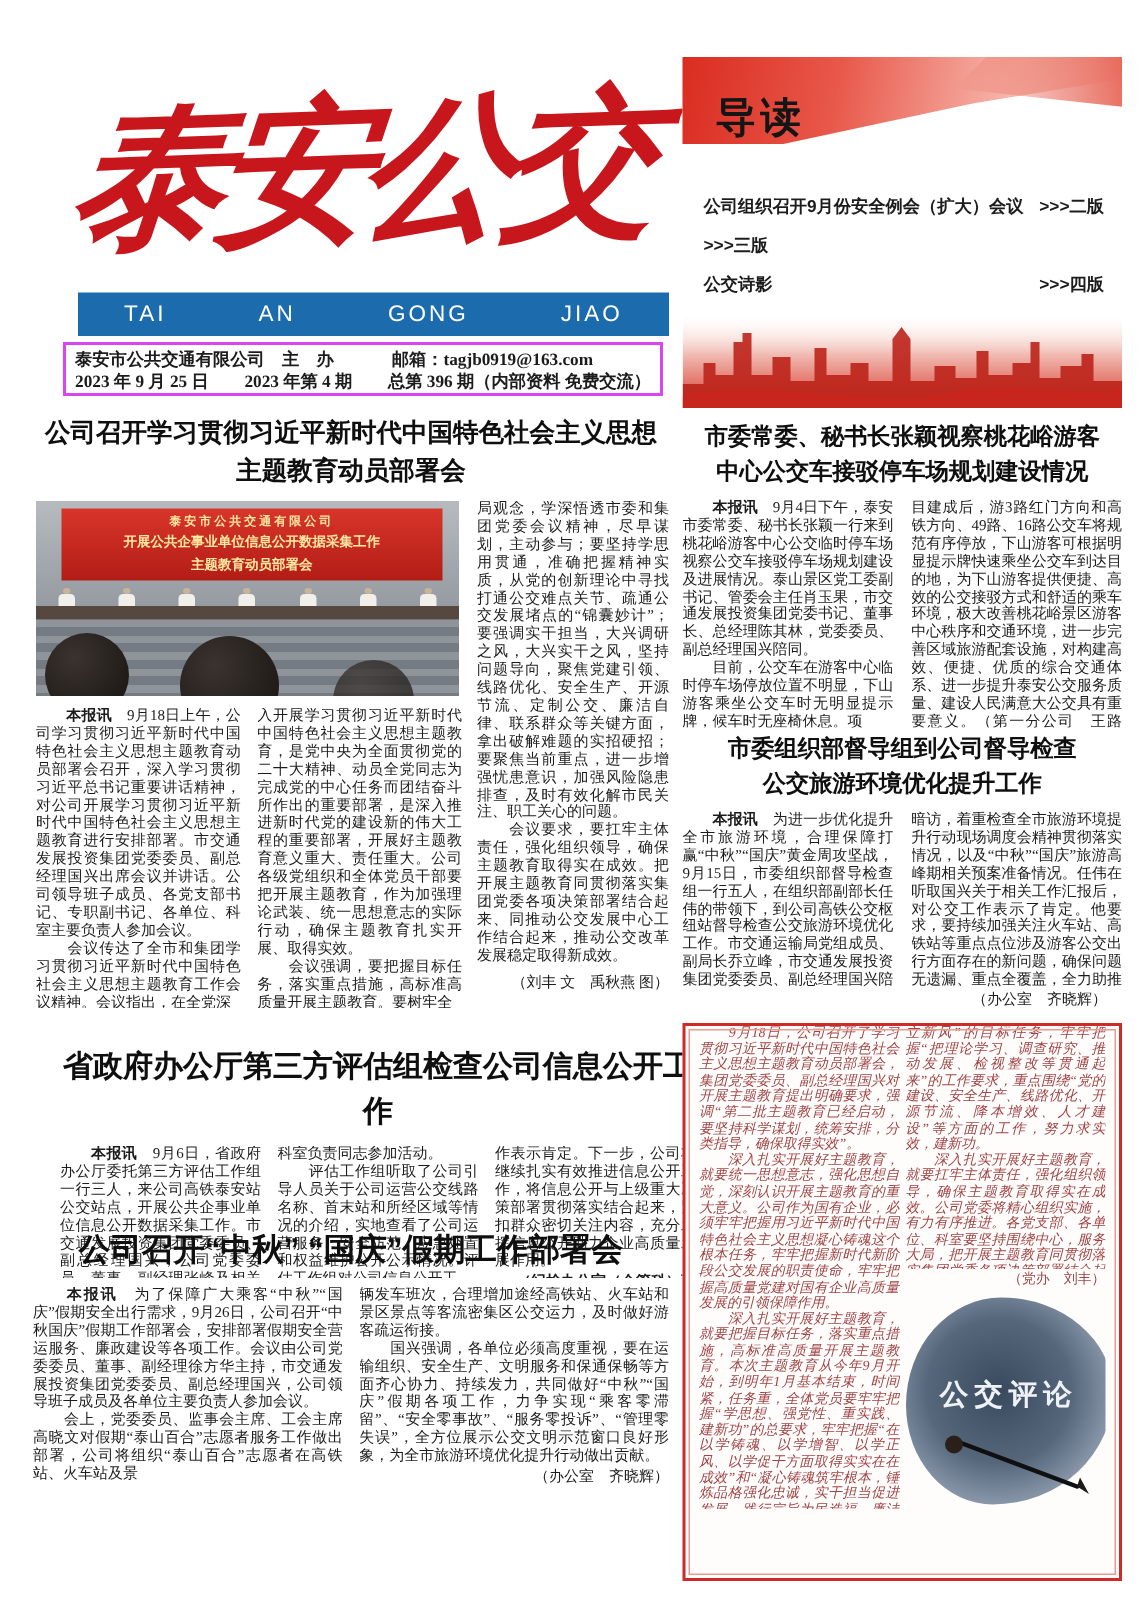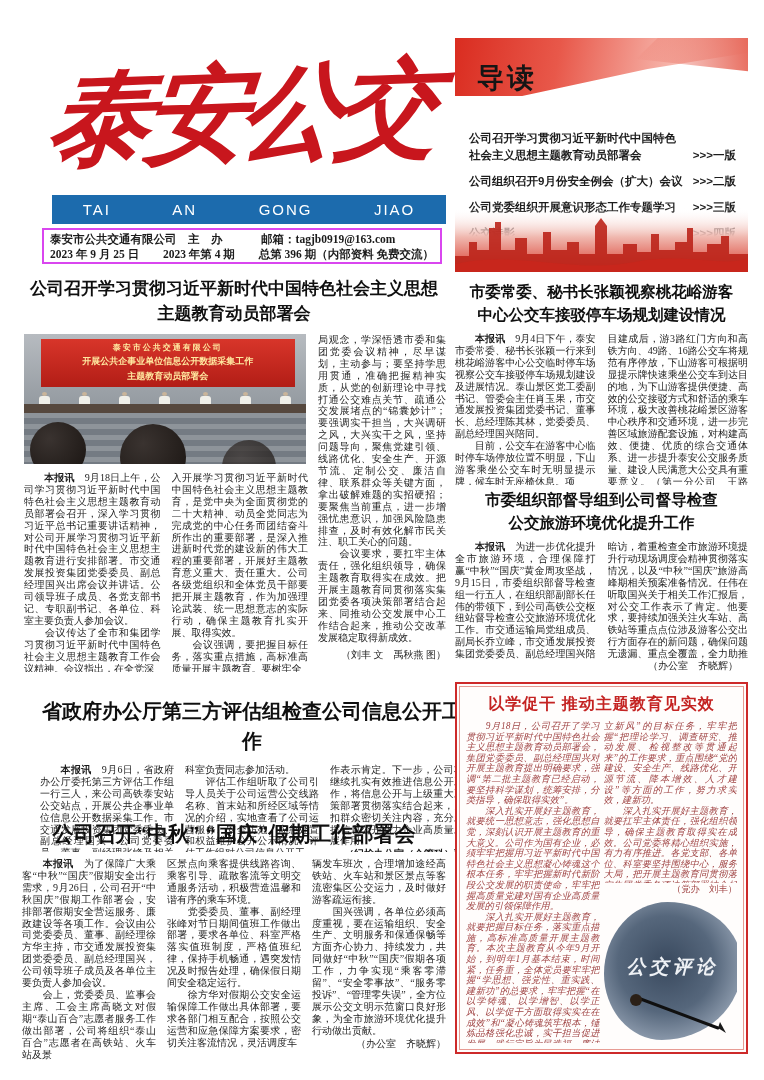--- a/index.html
+++ b/index.html
@@ -63,21 +63,21 @@
   .fg-head{position:absolute;border-radius:50%;background:radial-gradient(circle at 35% 30%,#3a3330,#17120f);}
   
   #commentary{border:2px solid #cd2a2a;outline:1px solid #e79b93;outline-offset:-5px;background:#fffdfc;}
   #commentary-title{color:#c42322;font-size:16px;font-weight:900;text-align:center;margin:10px 0 6px;
     font-family:"Liberation Sans","DejaVu Sans",sans-serif;letter-spacing:1px;}
   .red-text{color:#a04444;font-style:italic;font-size:9.3px;line-height:10.6px;text-align:justify;margin:0;}
   #seal{position:relative;width:138px;height:138px;margin:6px auto 0;}
   #seal-blob{position:absolute;inset:0;background:radial-gradient(circle at 45% 45%,#39495e 0%,#56677c 45%,#8b99ab 72%,#c6ccd4 88%,rgba(255,255,255,0) 100%);
     border-radius:46% 54% 58% 42% / 52% 46% 54% 48%;}
   #seal-text{position:absolute;left:0;right:0;top:52px;text-align:center;color:#eef1f5;
-    font-size:19px;font-weight:700;letter-spacing:4px;font-style:italic;}
+    font-size:19px;font-weight:700;letter-spacing:4px;}
   #seal-brush{position:absolute;left:18px;top:86px;}
 </style>
 </head>
 <body>
 
 <div id="page">
 
   <div id="calligraphy">泰安公交</div>
   <div id="latin-bar">
     <span>TAI</span>
@@ -100,29 +100,24 @@
       <span>总第 396 期（内部资料 免费交流）</span>
     </div>
   </div>
 
   <div id="guide">
     <div class="guide-ribbon"></div>
     <div class="guide-ribbon2"></div>
     <div id="guide-title">导读</div>
     <div id="guide-list">
       <div class="guide-item">
-        <span class="g-label">公司召开学习贯彻习近平新时代中国特色社会主义思想主题教育动员部署会</span>
-        <span class="g-page">&gt;&gt;&gt;一版</span>
-      </div>
-      <div class="guide-item">
         <span class="g-label">公司组织召开9月份安全例会（扩大）会议</span>
         <span class="g-page">&gt;&gt;&gt;二版</span>
       </div>
       <div class="guide-item">
-        <span class="g-label">公司党委组织开展意识形态工作专题学习</span>
         <span class="g-page">&gt;&gt;&gt;三版</span>
       </div>
       <div class="guide-item">
         <span class="g-label">公交诗影</span>
         <span class="g-page">&gt;&gt;&gt;四版</span>
       </div>
     </div>
     <svg id="guide-skyline" viewBox="0 0 293 74" preserveAspectRatio="none">
       <defs>
         <linearGradient id="skyg" x1="0" y1="0" x2="0" y2="1">
@@ -199,25 +194,20 @@
     </div>
 
     <div class="abs" style="left:0;top:542px;width:424px;height:254px;">
       <div class="headline" style="font-size:21px;line-height:32px;">公司召开“中秋” “国庆”假期工作部署会</div>
       <div class="cols" style="margin-top:8px;height:206px;">
         <div class="c">
           <p class="bodytext pre"><b>　　本报讯</b><span>　为了保障广大乘客“中秋”“国庆”假期安全出行需求，9月26日，公司召开“中秋国庆”假期工作部署会，安排部署假期安全营运服务、廉政建设等各项工作。会议由公司党委委员、董事、副经理徐方华主持，市交通发展投资集团党委委员、副总经理国兴，公司领导班子成员及各单位主要负责人参加会议。
 　　会上，党委委员、监事会主席、工会主席高晓文对假期“泰山百合”志愿者服务工作做出部署，公司将组织“泰山百合”志愿者在高铁站、火车站及景</span></p>
         </div>
         <div class="c">
-          <p class="bodytext pre">区景点向乘客提供线路咨询、乘客引导、疏散客流等文明交通服务活动，积极营造温馨和谐有序的乘车环境。
-　　党委委员、董事、副经理张峰对节日期间值班工作做出部署，要求各单位、科室严格落实值班制度，严格值班纪律，保持手机畅通，遇突发情况及时报告处理，确保假日期间安全稳定运行。
-　　徐方华对假期公交安全运输保障工作做出具体部署，要求各部门相互配合，按照公交运营和应急保障方案要求，密切关注客流情况，灵活调度车</p>
-        </div>
-        <div class="c">
           <p class="bodytext pre">辆发车班次，合理增加途经高铁站、火车站和景区景点等客流密集区公交运力，及时做好游客疏运衔接。
 　　国兴强调，各单位必须高度重视，要在运输组织、安全生产、文明服务和保通保畅等方面齐心协力、持续发力，共同做好“中秋”“国庆”假期各项工作，力争实现“乘客零滞留”、“安全零事故”、“服务零投诉”、“管理零失误”，全方位展示公交文明示范窗口良好形象，为全市旅游环境优化提升行动做出贡献。</p>
           <div class="byline">（办公室　齐晓辉）</div>
         </div>
       </div>
     </div>
   </div>
 
   <div id="right-col">
 
@@ -244,21 +234,20 @@
 　　本次督导采取“体验式、嵌入式、联动式”方式，明察</span></p>
         </div>
         <div class="c">
           <p class="bodytext pre">暗访，着重检查全市旅游环境提升行动现场调度会精神贯彻落实情况，以及“中秋”“国庆”旅游高峰期相关预案准备情况。任伟在听取国兴关于相关工作汇报后，对公交工作表示了肯定。他要求，要持续加强关注火车站、高铁站等重点点位涉及游客公交出行方面存在的新问题，确保问题无遗漏、重点全覆盖，全力助推全市旅游环境优化提升。</p>
         </div>
       </div>
       <div class="byline" style="padding-right:10px;">（办公室　齐晓辉）</div>
     </div>
 
     <div class="abs" id="commentary" style="left:0;top:406px;width:293px;height:372px;">
-      <div id="commentary-title">以学促干  推动主题教育见实效</div>
       <div class="cols" style="padding:0 9px;height:322px;gap:4px;justify-content:flex-end;">
         <div class="c">
           <p class="red-text pre">　　9月18日，公司召开了学习贯彻习近平新时代中国特色社会主义思想主题教育动员部署会，集团党委委员、副总经理国兴对开展主题教育提出明确要求，强调“第二批主题教育已经启动，要坚持科学谋划，统筹安排，分类指导，确保取得实效”。
 　　深入扎实开展好主题教育，就要统一思想意志，强化思想自觉，深刻认识开展主题教育的重大意义。公司作为国有企业，必须牢牢把握用习近平新时代中国特色社会主义思想凝心铸魂这个根本任务，牢牢把握新时代新阶段公交发展的职责使命，牢牢把握高质量党建对国有企业高质量发展的引领保障作用。
 　　深入扎实开展好主题教育，就要把握目标任务，落实重点措施，高标准高质量开展主题教育。本次主题教育从今年9月开始，到明年1月基本结束，时间紧，任务重，全体党员要牢牢把握“学思想、强党性、重实践、建新功”的总要求，牢牢把握“在以学铸魂、以学增智、以学正风、以学促干方面取得实实在在成效”和“凝心铸魂筑牢根本，锤炼品格强化忠诚，实干担当促进发展，践行宗旨为民造福，廉洁奉公树</p>
         </div>
         <div class="c">
           <div class="clip" style="height:162px;">
             <p class="red-text pre">立新风”的目标任务，牢牢把握“把理论学习、调查研究、推动发展、检视整改等贯通起来”的工作要求，重点围绕“党的建设、安全生产、线路优化、开源节流、降本增效、人才建设”等方面的工作，努力求实效，建新功。
 　　深入扎实开展好主题教育，就要扛牢主体责任，强化组织领导，确保主题教育取得实在成效。公司党委将精心组织实施，有力有序推进。各党支部、各单位、科室要坚持围绕中心，服务大局，把开展主题教育同贯彻落实集团党委各项决策部署结合起来，同推动公交改革发展稳定工作结合起来，做到两手抓、两促进，推动党员干部将焕发出来的学习、工作热情转化为攻坚克难、干事创业的强大动力。</p>

